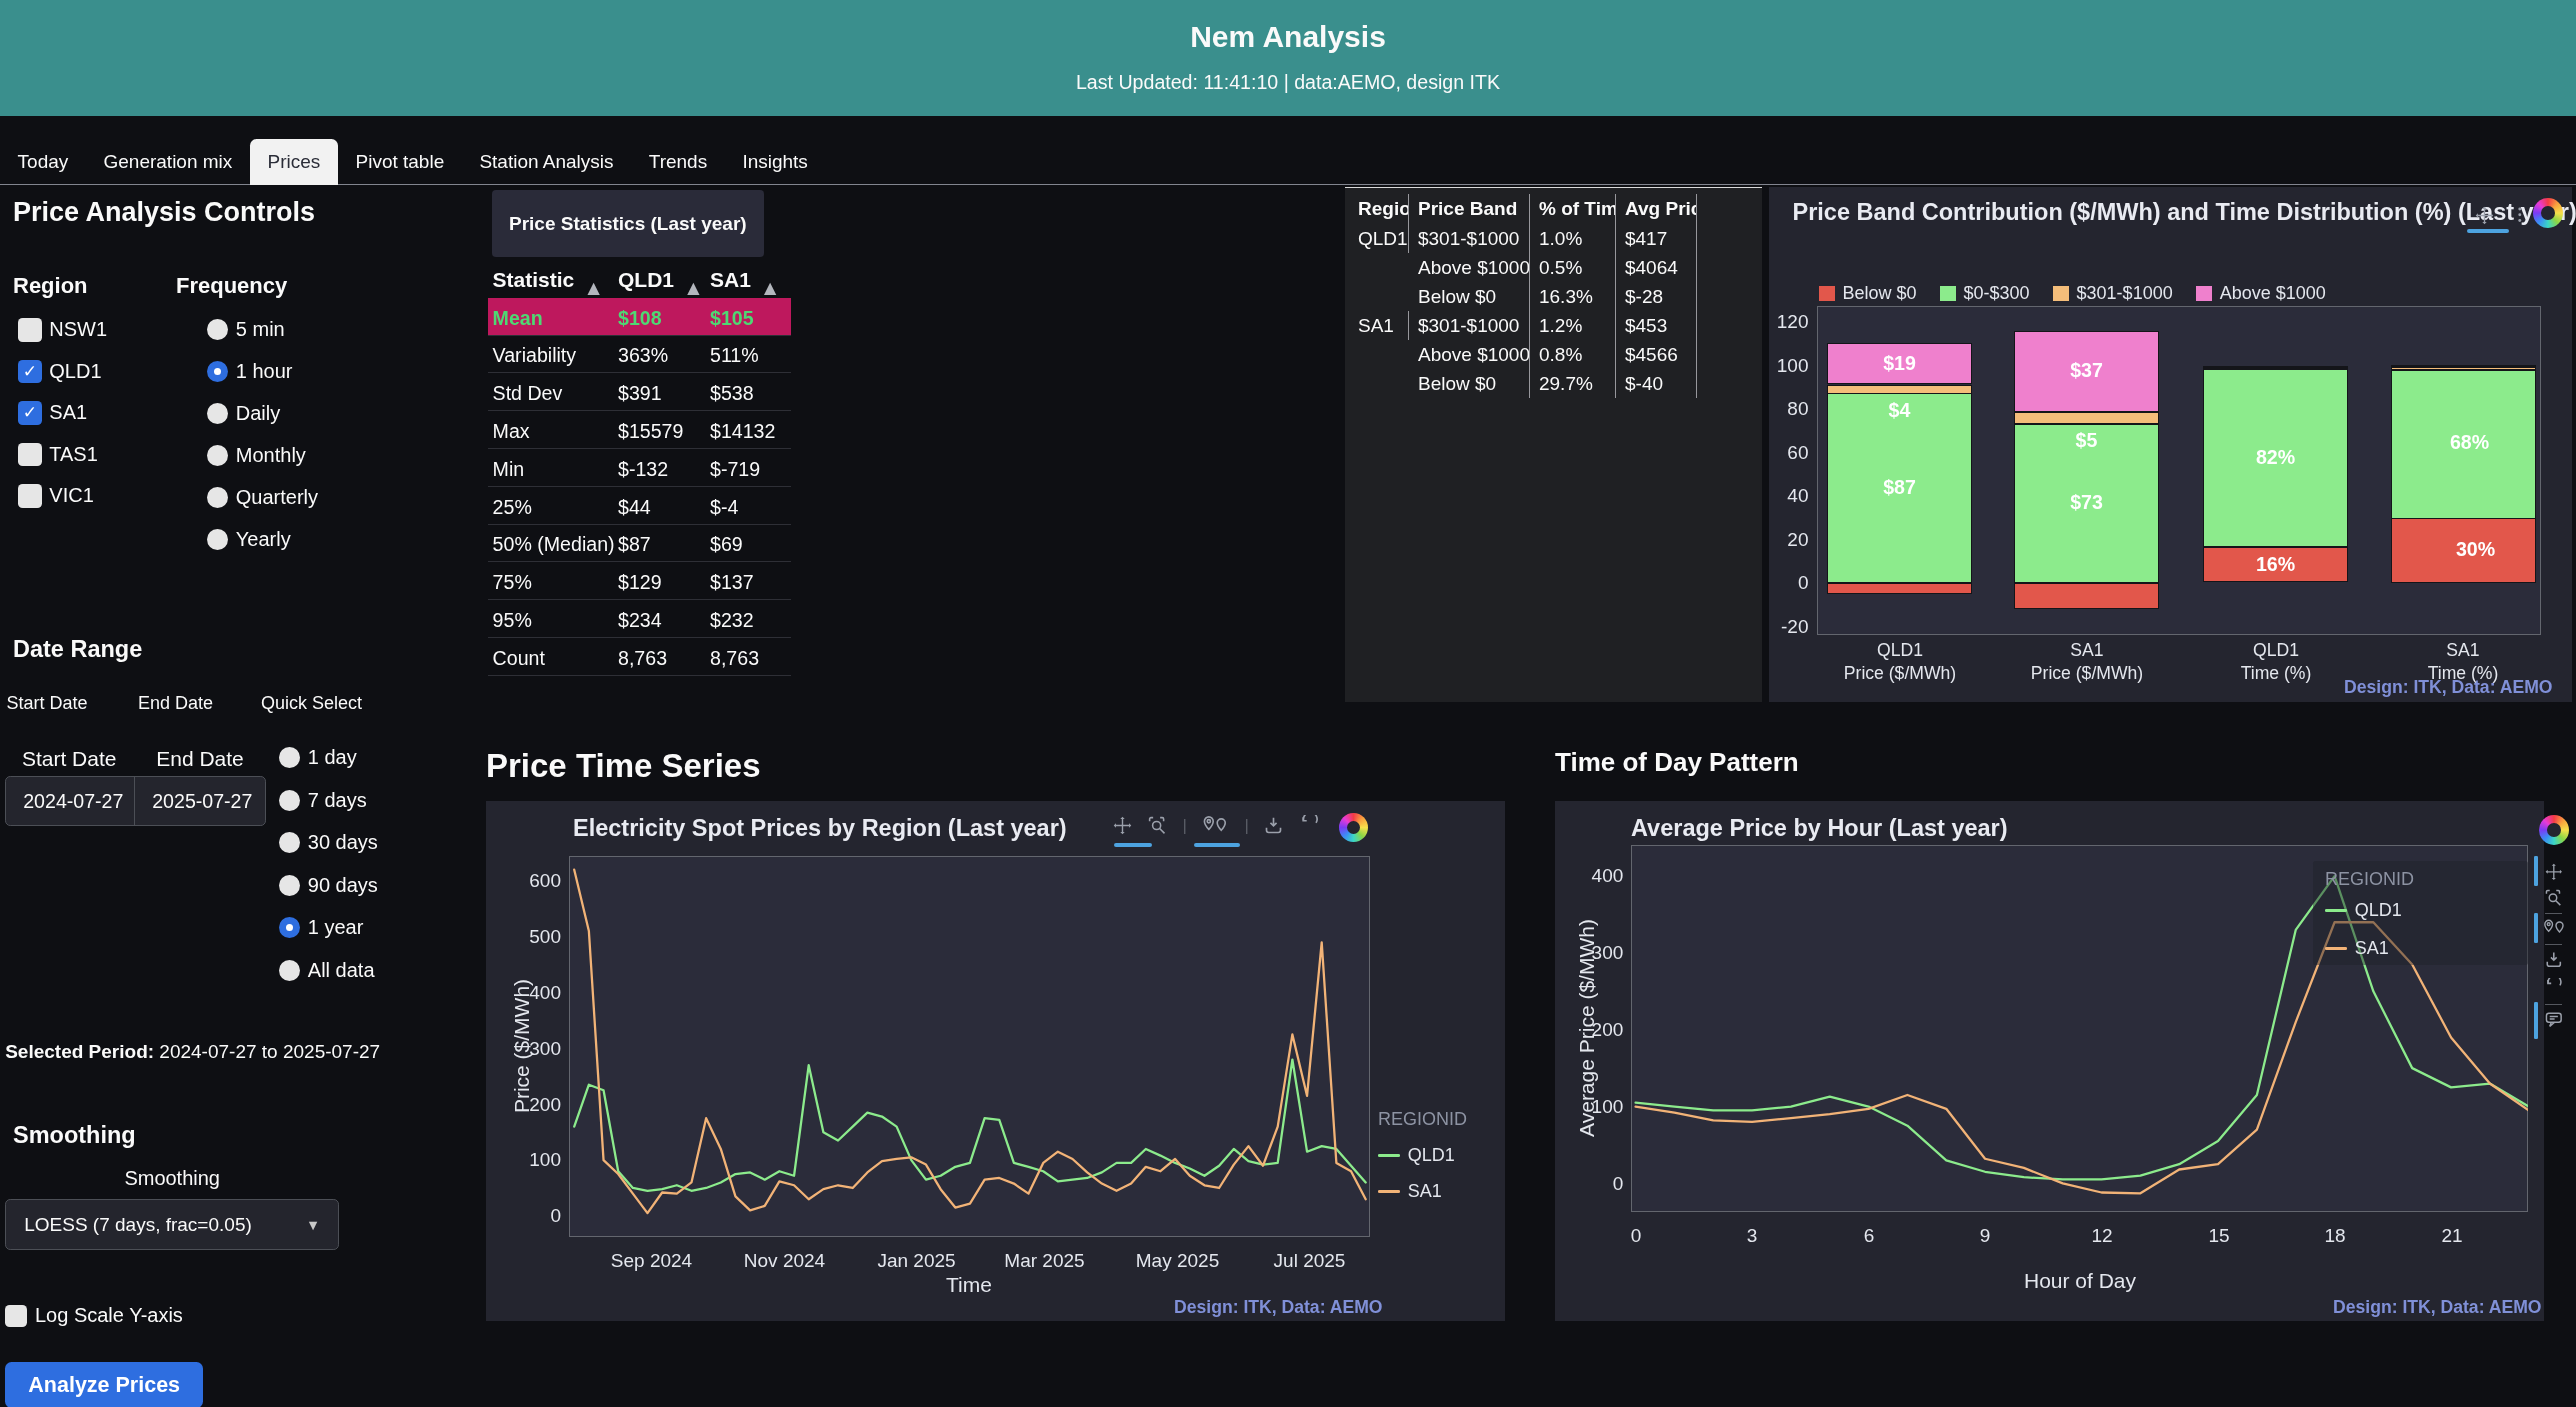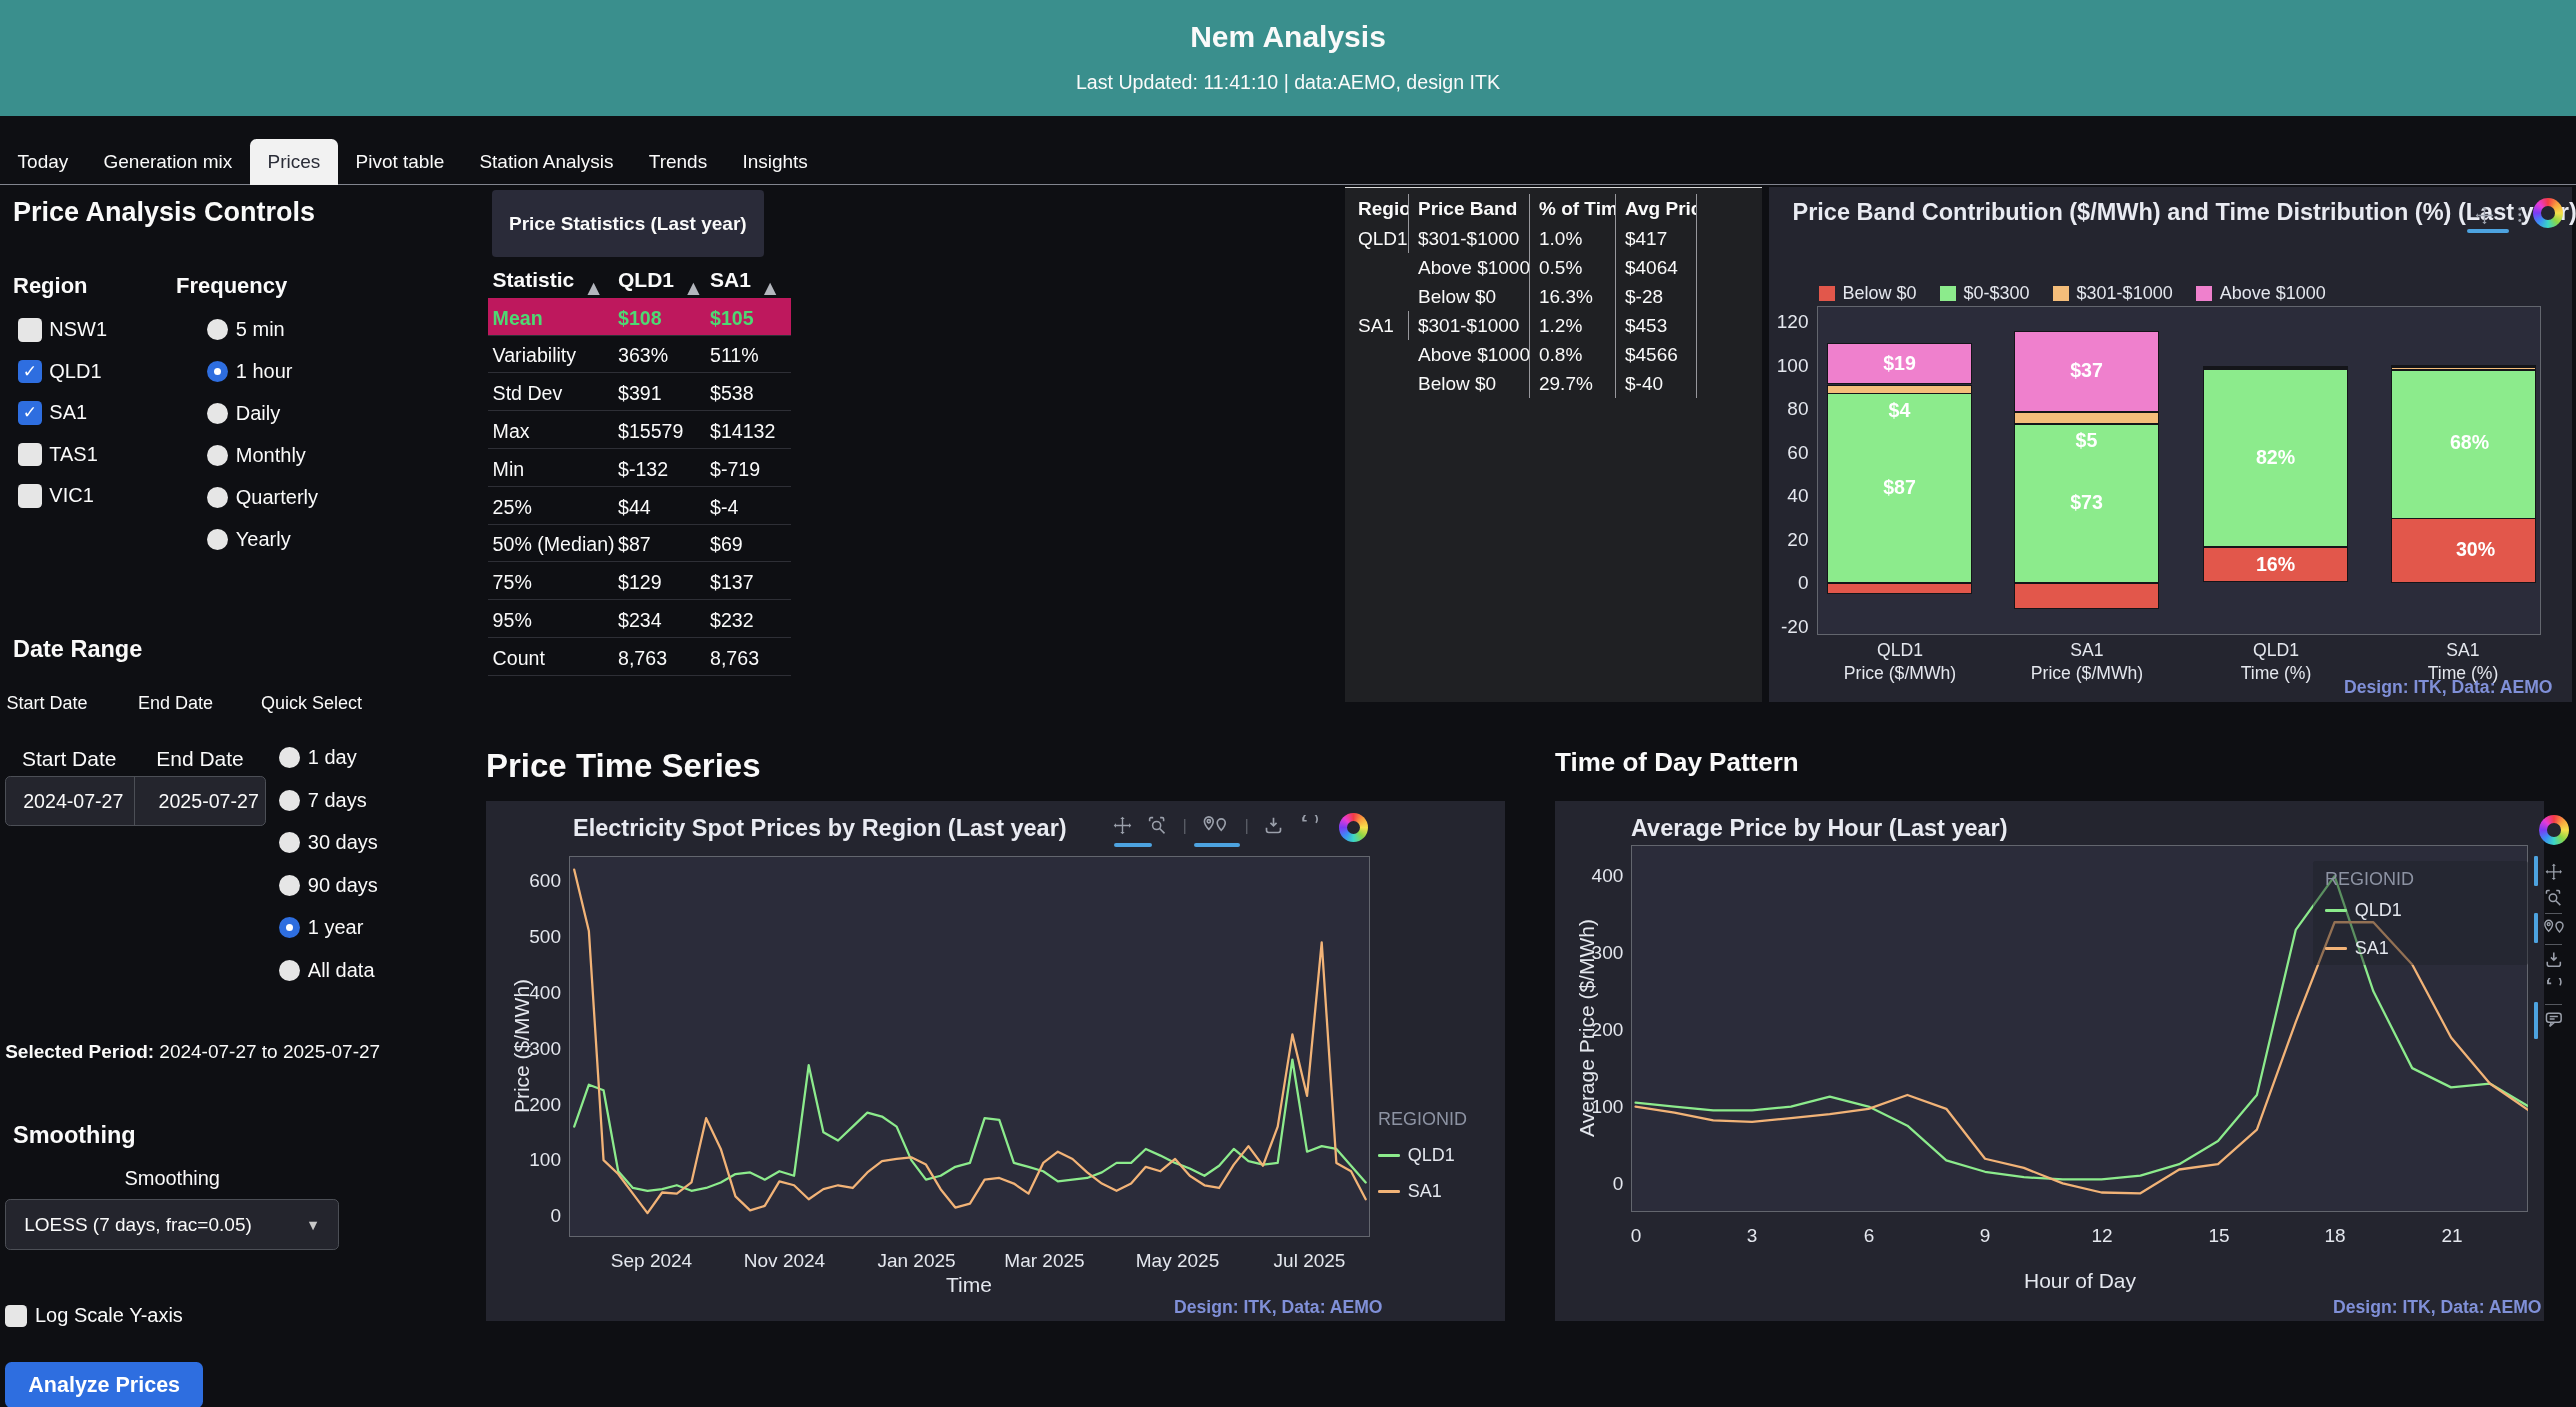--- a/index.html
+++ b/index.html
@@ -143,21 +143,21 @@
 
   <div class="abs h2" style="left:13px;top:636px">Date Range</div>
   <div class="abs small" style="left:6.5px;top:693px">Start Date</div>
   <div class="abs small" style="left:138px;top:693px">End Date</div>
   <div class="abs small" style="left:261px;top:693px">Quick Select</div>
   <div class="abs" style="left:5.2px;top:747px;width:128px;text-align:center;font-size:21px">Start Date</div>
   <div class="abs" style="left:134px;top:747px;width:132px;text-align:center;font-size:21px">End Date</div>
   <div class="abs inputbox" style="left:5.2px;top:776px;width:261px;height:50px;display:flex">
     <input class="dateval" style="width: 128px;" readonly="" value="2024-07-27">
     <div style="width:1.3px;background:#4c4f56"></div>
-    <input class="dateval" style="width: 130px; text-align: center;" readonly="" value="2025-07-27">
+    <input class="dateval" style="width: 130px;" readonly="" value="2025-07-27">
   </div>
   <div class="abs" id="quick-list" style="left:279px;top:747px;display:flex;flex-direction:column;gap:21.5px">
       <div class="radiorow">
         <span class="radio"></span>
         <span class="lbl">1 day</span>
       </div>
       <div class="radiorow">
         <span class="radio"></span>
         <span class="lbl">7 days</span>
       </div>

